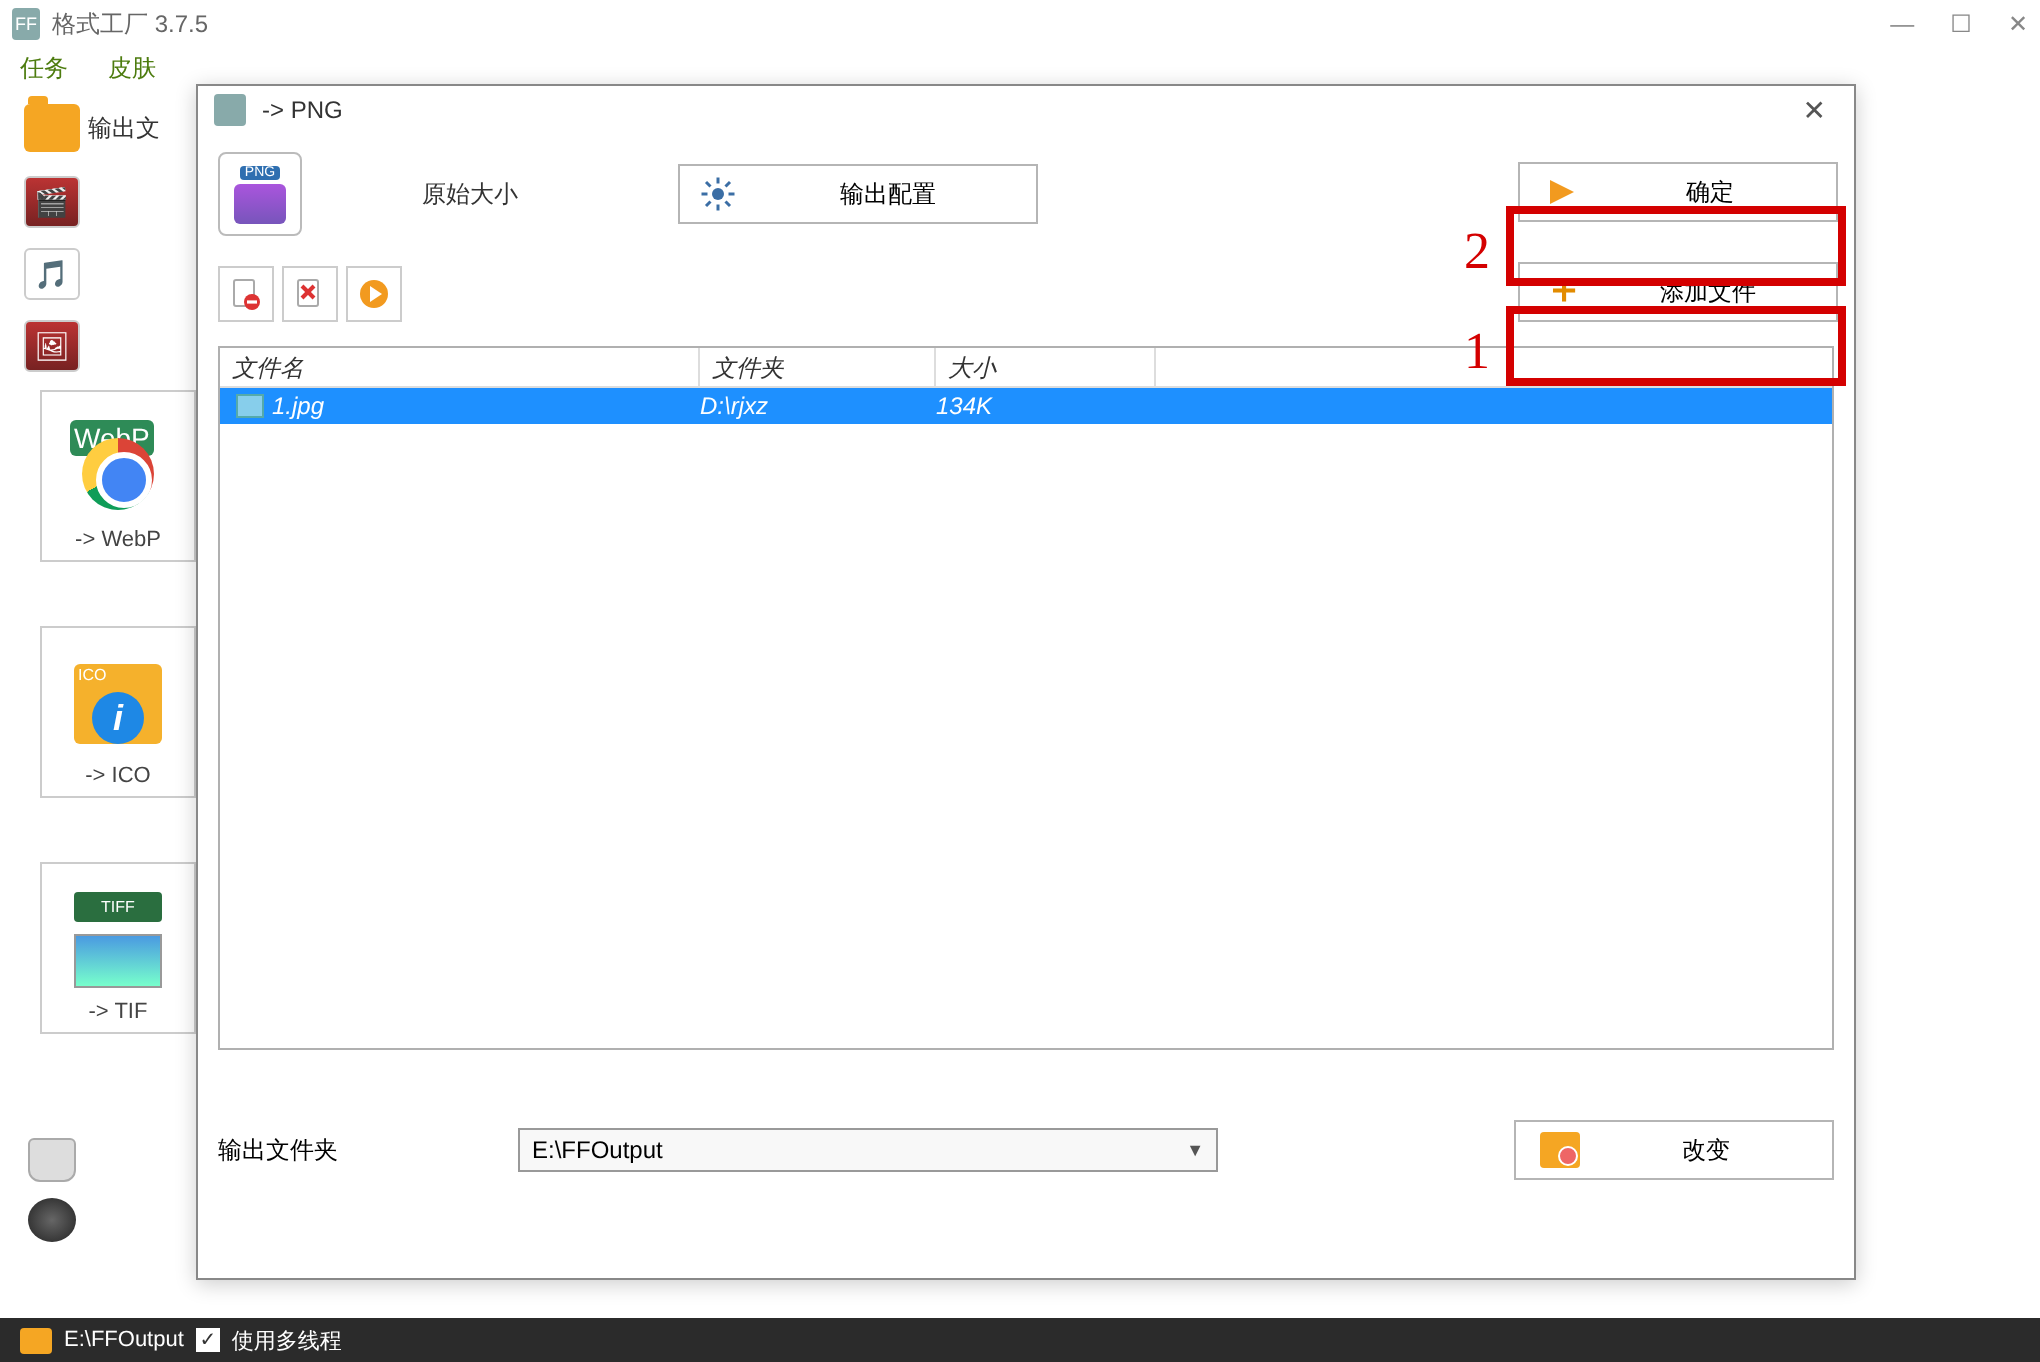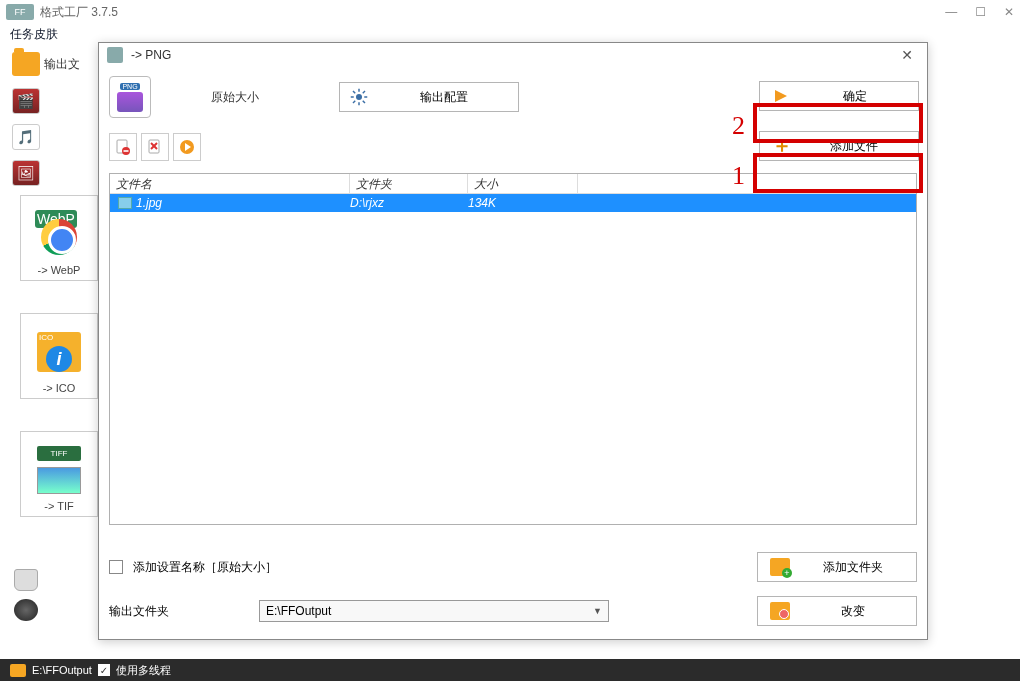--- a/index.html
+++ b/index.html
@@ -1,26 +1,26 @@
 <!DOCTYPE html>
 <html><head>
   <meta charset="utf-8">
   <style>
     * { box-sizing: border-box; margin: 0; padding: 0; font-family: "Microsoft YaHei", SimSun, Arial, sans-serif; }
     body { width: 1020px; height: 681px; background: #fff; font-size: 12px; position: relative; overflow: hidden; }
 
     
     .main-titlebar { height: 24px; display: flex; align-items: center; padding: 0 6px; background: #fff; border-bottom: 0; }
-    .main-titlebar .app-icon { width: 28px; height: 16px; background: #8aa; border-radius: 2px; margin-right: 6px; display:flex;align-items:center;justify-content:center;font-size:9px;color:#fff; }
+    .main-titlebar .app-icon { width: 14px; height: 16px; background: #8aa; border-radius: 2px; margin-right: 6px; display:flex;align-items:center;justify-content:center;font-size:9px;color:#fff; }
     .main-titlebar .title { color: #666; flex: 1; }
     .main-titlebar .win-controls { display: flex; gap: 18px; color: #888; font-size: 12px; }
     .main-titlebar .wc-btn { cursor: pointer; }
 
     
-    .menu-bar { height: 20px; display: flex; align-items: center; padding: 0 10px; color: #0f172a; }
+    .menu-bar { height: 20px; display: flex; align-items: center; padding: 0 10px; gap: 20px; color: #4d7c0f; }
     .menu-item { cursor: pointer; }
 
     
     .tool-row { height: 40px; display:flex; align-items:center; padding-left:12px; gap:4px; }
     .tool-row .folder-ic { width:28px;height:24px;background:#f5a623;border-radius:3px;position:relative; }
     .tool-row .folder-ic:before { content:""; position:absolute;top:-4px;left:2px;width:10px;height:4px;background:#f5a623;border-radius:2px 2px 0 0; }
     .tool-row span { color:#333; }
 
     
     .left-strip { position:absolute; left:12px; top:88px; width:28px; display:flex; flex-direction:column; gap:10px; }
@@ -258,29 +258,20 @@
       <div class="fc1 col-name">
         <div class="thumb"></div>
         <span>1.jpg</span>
       </div>
       <div class="col-folder">D:\rjxz</div>
       <div class="col-size">134K</div>
     </div>
   </div>
 
   <div class="dlg-bottom">
-    <div class="bot-row">
-      <div class="chk-box"></div>
-      <span>添加设置名称［原始大小］</span>
-      <div style="flex:1"></div>
-      <div class="bot-btn">
-        <div class="bi folder-plus"></div>
-        <span>添加文件夹</span>
-      </div>
-    </div>
     <div class="bot-row" style="margin-top:8px;">
       <span style="width:70px;">输出文件夹</span>
       <div style="width:60px;"></div>
       <div class="outpath">
         <span>E:\FFOutput</span>
         <span class="dd">▼</span>
       </div>
       <div style="flex:1"></div>
       <div class="bot-btn">
         <div class="bi folder-eye"></div>

